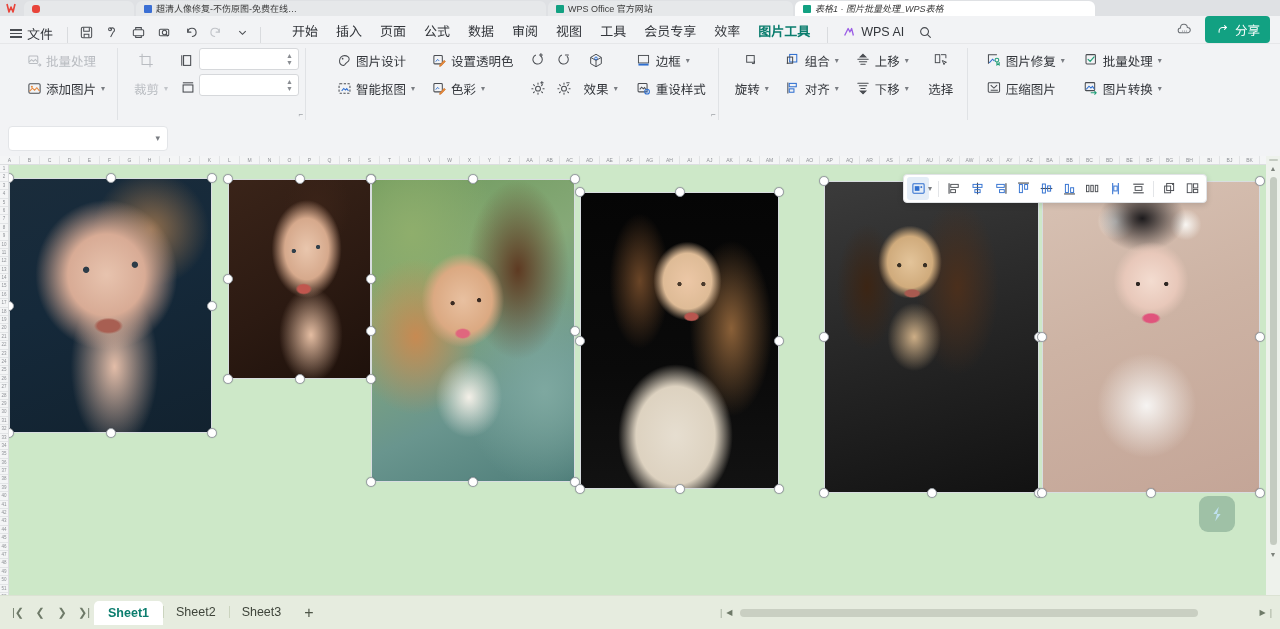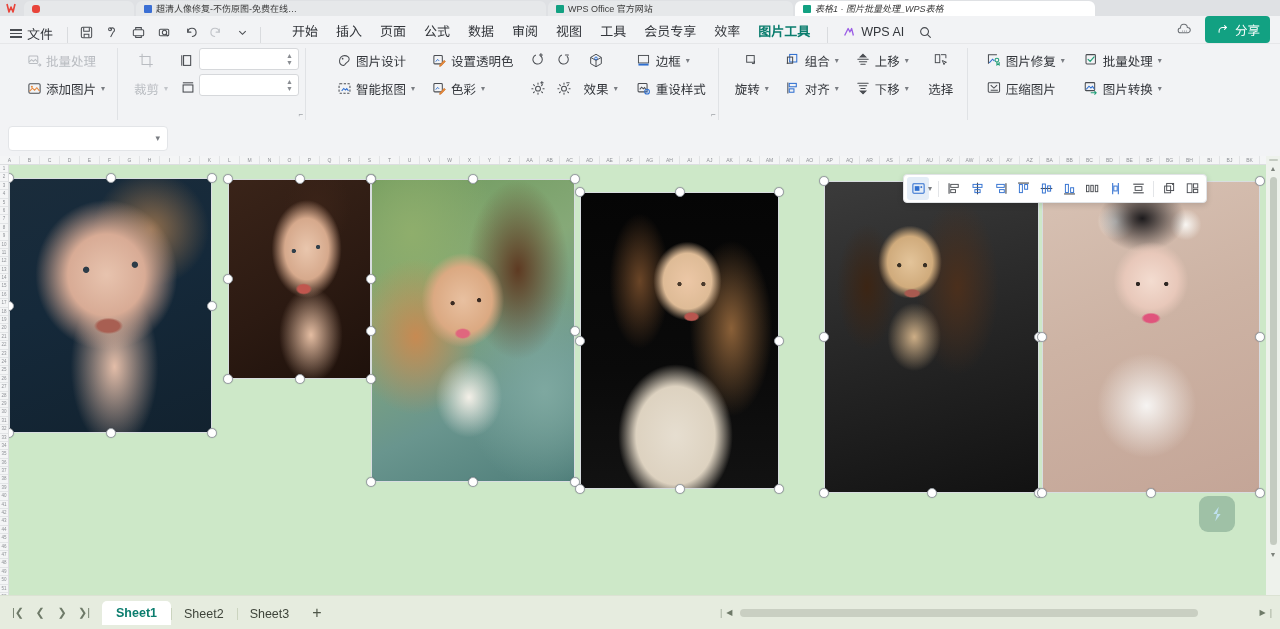--- a/index.html
+++ b/index.html
@@ -183,21 +183,21 @@
   .vsb .minigrip { width: 9px; height: 2px; background: #c4cbc1; margin-top: 3px; border-radius: 1px;}
 
   
   .statusbar {
     position: absolute; left: 0; bottom: 0; width: 1280px; height: 34px;
     background: #e6ecdf; display: flex; align-items: center; border-top: 1px solid #dbe2d3;
   }
   .navbtns { display: flex; align-items: center; padding-left: 8px; gap: 2px; }
   .navb { width: 20px; height: 20px; display: flex; align-items: center; justify-content: center;
           font-size: 11px; color: #6e7a68; cursor: pointer; border-radius: 3px; }
-  .stabs { display: flex; align-items: flex-end; margin-left: 8px; }
+  .stabs { display: flex; align-items: flex-start; margin-left: 0; }
   .stab {
     font-size: 12.5px; color: #3e443a; padding: 4px 13px; cursor: pointer; position: relative;
   }
   .stab + .stab::before {
     content: ""; position: absolute; left: 0; top: 5px; bottom: 5px; width: 1px; background: #cbd4bf;
   }
   .stab.active {
     background: #fff; color: #0b7d6e; font-weight: bold; border-radius: 5px 5px 0 0;
     padding: 5px 14px;
   }

